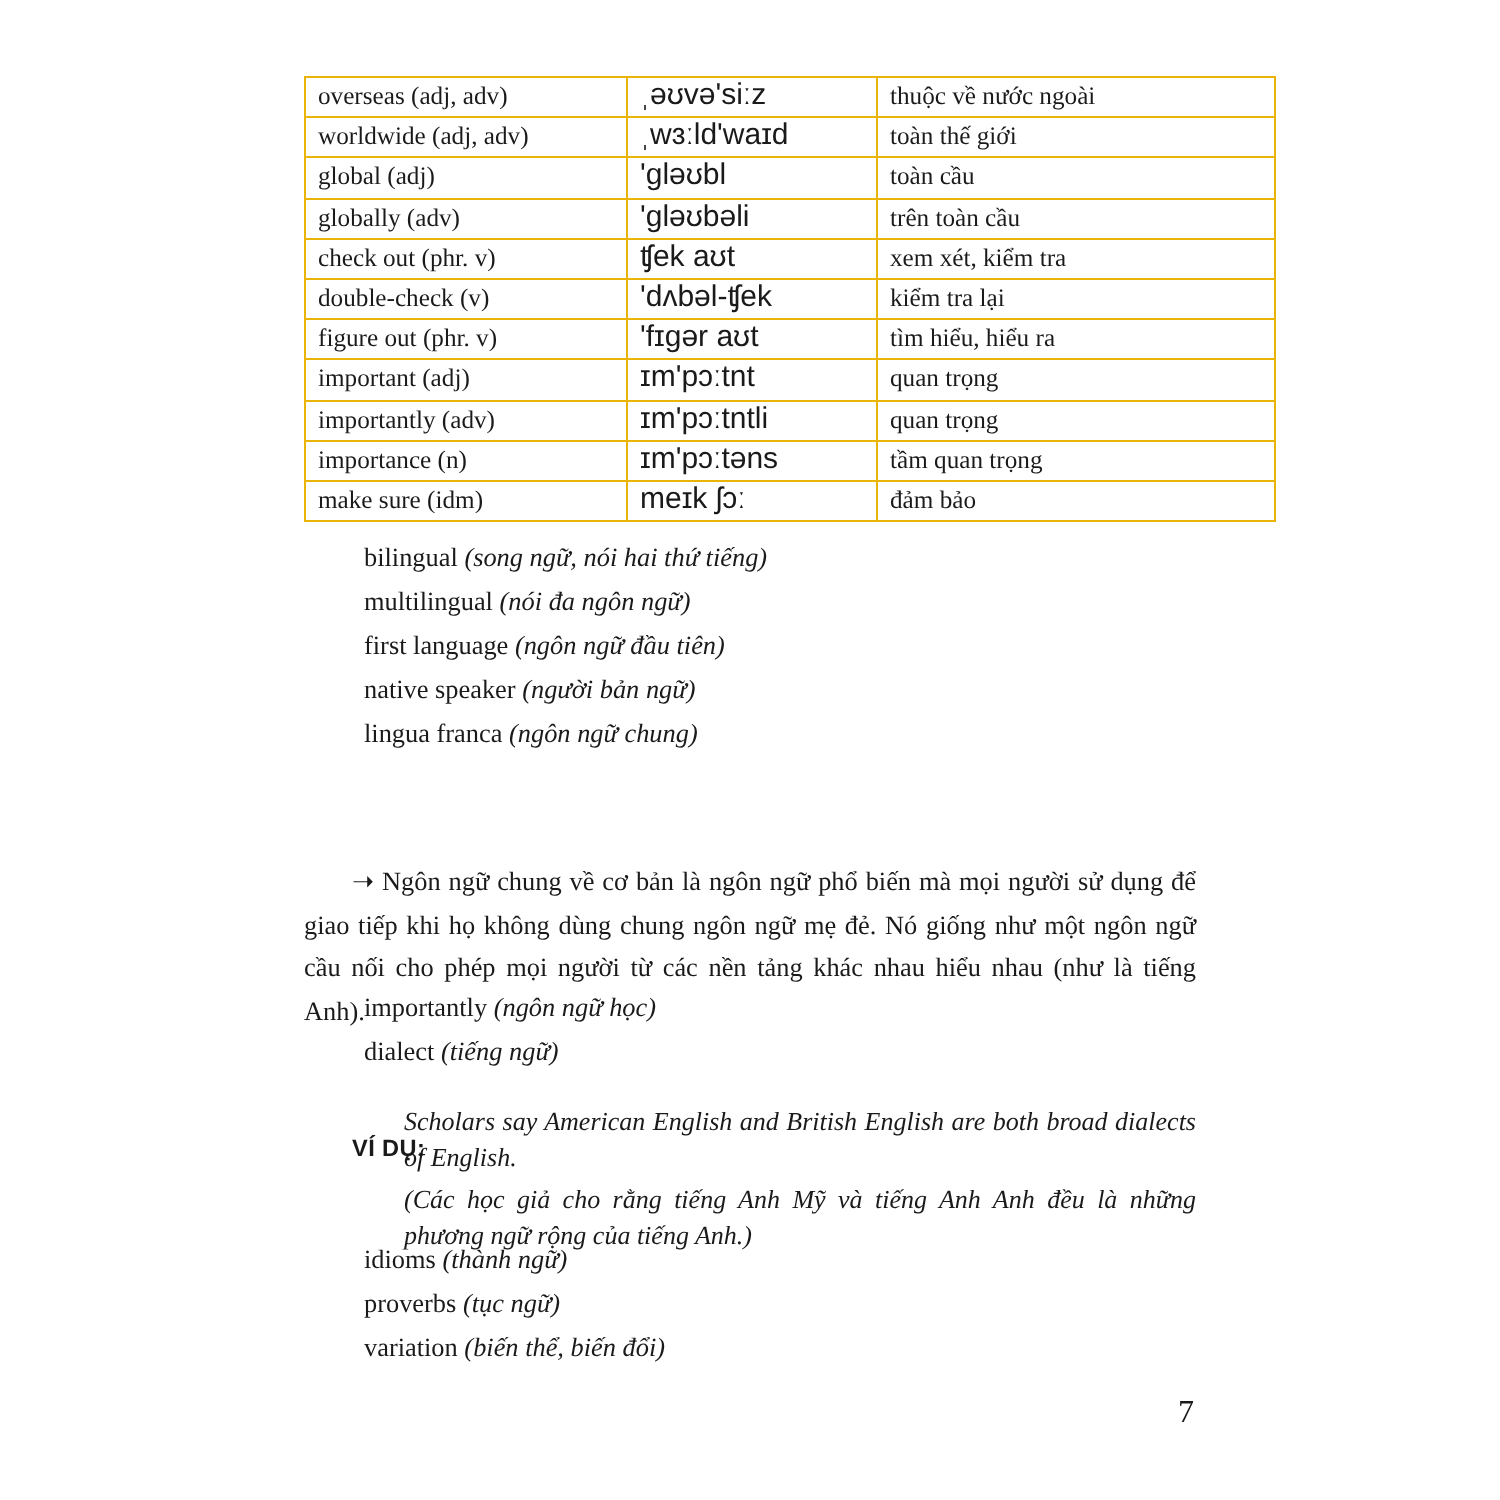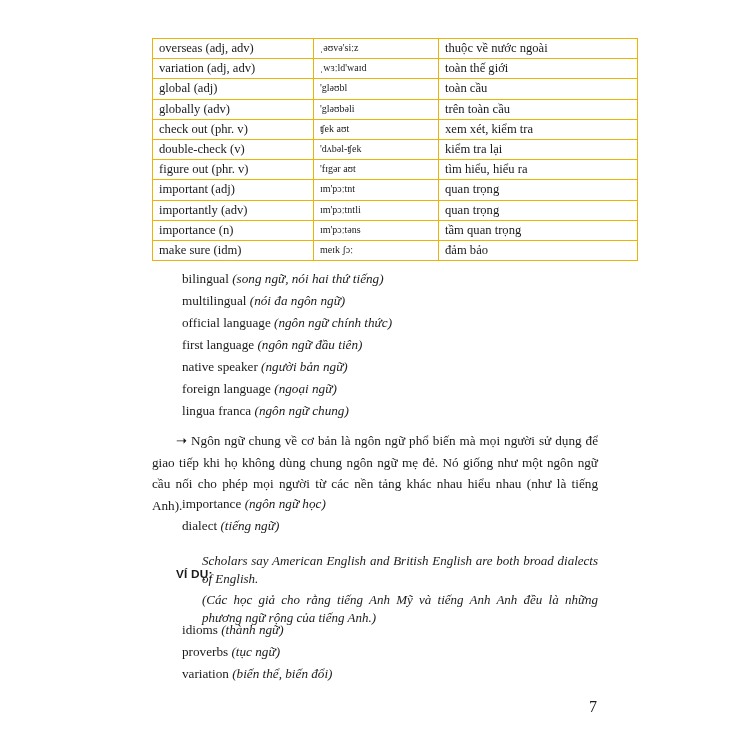--- a/index.html
+++ b/index.html
@@ -41,21 +41,21 @@
     border: 1px solid #eab308;
     padding: 1px 6px 2px 6px;
     font-size: 12.6px;
     line-height: 16.2px;
     height: 16px;
     vertical-align: middle;
     white-space: nowrap;
     overflow: hidden;
   }
   table.vocab td.c-word   { width: 148px; }
-  table.vocab td.c-ipa    { width: 112px; font-family: Liberation Serif, serif; font-size: 10px; }
+  table.vocab td.c-ipa    { width: 112px; font-family: Liberation Sans, sans-serif; font-size: 15px; }
   table.vocab td.c-mean   { width: 186px; }
 
   
   .block {
     position: absolute;
     font-size: 13.2px;
     line-height: 22px;
   }
 
   .heading-bullet {
@@ -143,21 +143,21 @@
 
   <div class="vocab-table-wrap">
     <table class="vocab">
       <tbody id="vocab-body">
           <tr>
             <td class="c-word">overseas (adj, adv)</td>
             <td class="c-ipa">ˌəʊvə'siːz</td>
             <td class="c-mean">thuộc về nước ngoài</td>
           </tr>
           <tr>
-            <td class="c-word">variation (adj, adv)</td>
+            <td class="c-word">worldwide (adj, adv)</td>
             <td class="c-ipa">ˌwɜːld'waɪd</td>
             <td class="c-mean">toàn thế giới</td>
           </tr>
           <tr>
             <td class="c-word">global (adj)</td>
             <td class="c-ipa">'gləʊbl</td>
             <td class="c-mean">toàn cầu</td>
           </tr>
           <tr>
             <td class="c-word">globally (adv)</td>
@@ -200,31 +200,29 @@
             <td class="c-mean">đảm bảo</td>
           </tr>
         </tbody>
     </table>
   </div>
 
 
   <div class="block term-list" id="terms-before">
       <div class="term-item"><span>bilingual </span><span class="gloss">(song ngữ, nói hai thứ tiếng)</span></div>
       <div class="term-item"><span>multilingual </span><span class="gloss">(nói đa ngôn ngữ)</span></div>
-      <div class="term-item"><span>official language </span><span class="gloss">(ngôn ngữ chính thức)</span></div>
       <div class="term-item"><span>first language </span><span class="gloss">(ngôn ngữ đầu tiên)</span></div>
       <div class="term-item"><span>native speaker </span><span class="gloss">(người bản ngữ)</span></div>
-      <div class="term-item"><span>foreign language </span><span class="gloss">(ngoại ngữ)</span></div>
       <div class="term-item"><span>lingua franca </span><span class="gloss">(ngôn ngữ chung)</span></div>
     </div>
 
   <div class="block arrow-para">➝ Ngôn ngữ chung về cơ bản là ngôn ngữ phổ biến mà mọi người sử dụng để giao tiếp khi họ không dùng chung ngôn ngữ mẹ đẻ. Nó giống như một ngôn ngữ cầu nối cho phép mọi người từ các nền tảng khác nhau hiểu nhau (như là tiếng Anh).</div>
 
   <div class="block term-list term-list-2" id="terms-middle">
-      <div class="term-item"><span>importance </span><span class="gloss">(ngôn ngữ học)</span></div>
+      <div class="term-item"><span>importantly </span><span class="gloss">(ngôn ngữ học)</span></div>
       <div class="term-item"><span>dialect </span><span class="gloss">(tiếng ngữ)</span></div>
     </div>
 
   <div class="block vidu-label">VÍ DỤ:</div>
 
   <div class="block example-block">
     <div class="example-en">Scholars say American English and British English are both broad dialects of English.</div>
     <div class="example-vi">(Các học giả cho rằng tiếng Anh Mỹ và tiếng Anh Anh đều là những phương ngữ rộng của tiếng Anh.)</div>
   </div>
 

